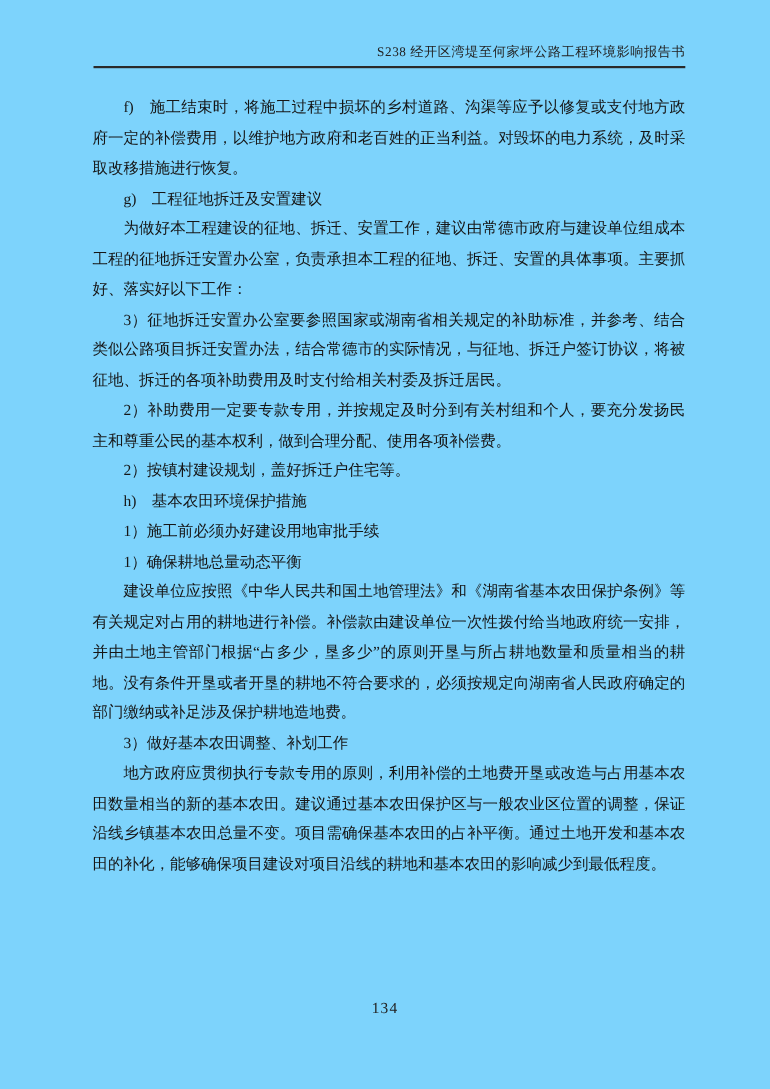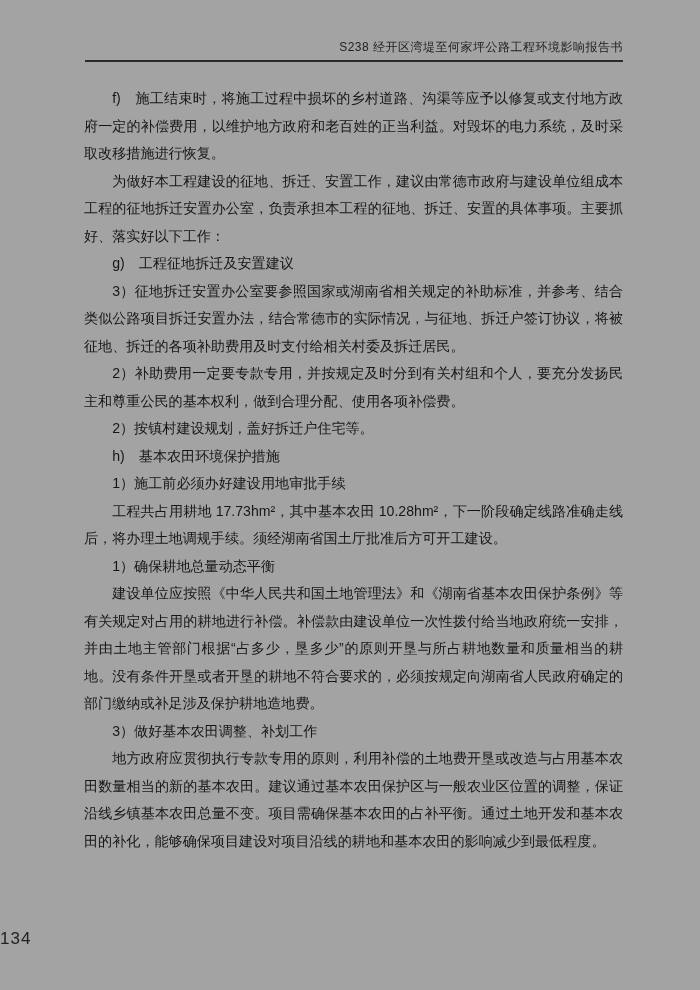--- a/index.html
+++ b/index.html
@@ -4,23 +4,23 @@
 <style>
   html, body {
     margin: 0;
     padding: 0;
     background: #ffffff;
   }
   .page {
     position: relative;
     width: 700px;
     height: 990px;
-    background: #a3a3a3;
+    background: #7dd3fc;
     box-sizing: border-box;
-    font-family: Liberation Sans, sans-serif;
+    font-family: Liberation Serif, serif;
     color: #1c1c1c;
     overflow: hidden;
   }
   .running-header {
     position: absolute;
     top: 40px;
     left: 85px;
     right: 77px;
     text-align: right;
     font-size: 12px;
@@ -42,48 +42,47 @@
     color: #161616;
   }
   .doc-body p {
     margin: 0;
     padding: 0;
     text-indent: 2em;
     word-break: break-all;
   }
   .page-footer {
     position: absolute;
-    bottom: 41px;
+    bottom: 64px;
     left: 0;
     width: 100%;
-    text-align: left;
-    font-size: 17px;
+    text-align: center;
+    font-size: 14px;
     color: #222;
     letter-spacing: 1px;
   }
 </style>
 </head>
 <body>
 
 <div class="page">
 
   <div class="running-header">
     <span>S238 经开区湾堤至何家坪公路工程环境影响报告书</span>
   </div>
 
   <div class="doc-body">
       <p>f)　施工结束时，将施工过程中损坏的乡村道路、沟渠等应予以修复或支付地方政府一定的补偿费用，以维护地方政府和老百姓的正当利益。对毁坏的电力系统，及时采取改移措施进行恢复。</p>
+      <p>g)　工程征地拆迁及安置建议</p>
       <p>为做好本工程建设的征地、拆迁、安置工作，建议由常德市政府与建设单位组成本工程的征地拆迁安置办公室，负责承担本工程的征地、拆迁、安置的具体事项。主要抓好、落实好以下工作：</p>
-      <p>g)　工程征地拆迁及安置建议</p>
       <p>3）征地拆迁安置办公室要参照国家或湖南省相关规定的补助标准，并参考、结合类似公路项目拆迁安置办法，结合常德市的实际情况，与征地、拆迁户签订协议，将被征地、拆迁的各项补助费用及时支付给相关村委及拆迁居民。</p>
       <p>2）补助费用一定要专款专用，并按规定及时分到有关村组和个人，要充分发扬民主和尊重公民的基本权利，做到合理分配、使用各项补偿费。</p>
       <p>2）按镇村建设规划，盖好拆迁户住宅等。</p>
       <p>h)　基本农田环境保护措施</p>
       <p>1）施工前必须办好建设用地审批手续</p>
-      <p>工程共占用耕地 17.73hm²，其中基本农田 10.28hm²，下一阶段确定线路准确走线后，将办理土地调规手续。须经湖南省国土厅批准后方可开工建设。</p>
       <p>1）确保耕地总量动态平衡</p>
       <p>建设单位应按照《中华人民共和国土地管理法》和《湖南省基本农田保护条例》等有关规定对占用的耕地进行补偿。补偿款由建设单位一次性拨付给当地政府统一安排，并由土地主管部门根据“占多少，垦多少”的原则开垦与所占耕地数量和质量相当的耕地。没有条件开垦或者开垦的耕地不符合要求的，必须按规定向湖南省人民政府确定的部门缴纳或补足涉及保护耕地造地费。</p>
       <p>3）做好基本农田调整、补划工作</p>
       <p>地方政府应贯彻执行专款专用的原则，利用补偿的土地费开垦或改造与占用基本农田数量相当的新的基本农田。建议通过基本农田保护区与一般农业区位置的调整，保证沿线乡镇基本农田总量不变。项目需确保基本农田的占补平衡。通过土地开发和基本农田的补化，能够确保项目建设对项目沿线的耕地和基本农田的影响减少到最低程度。</p>
     </div>
 
   <div class="page-footer">
     <span>134</span>
   </div>
 

